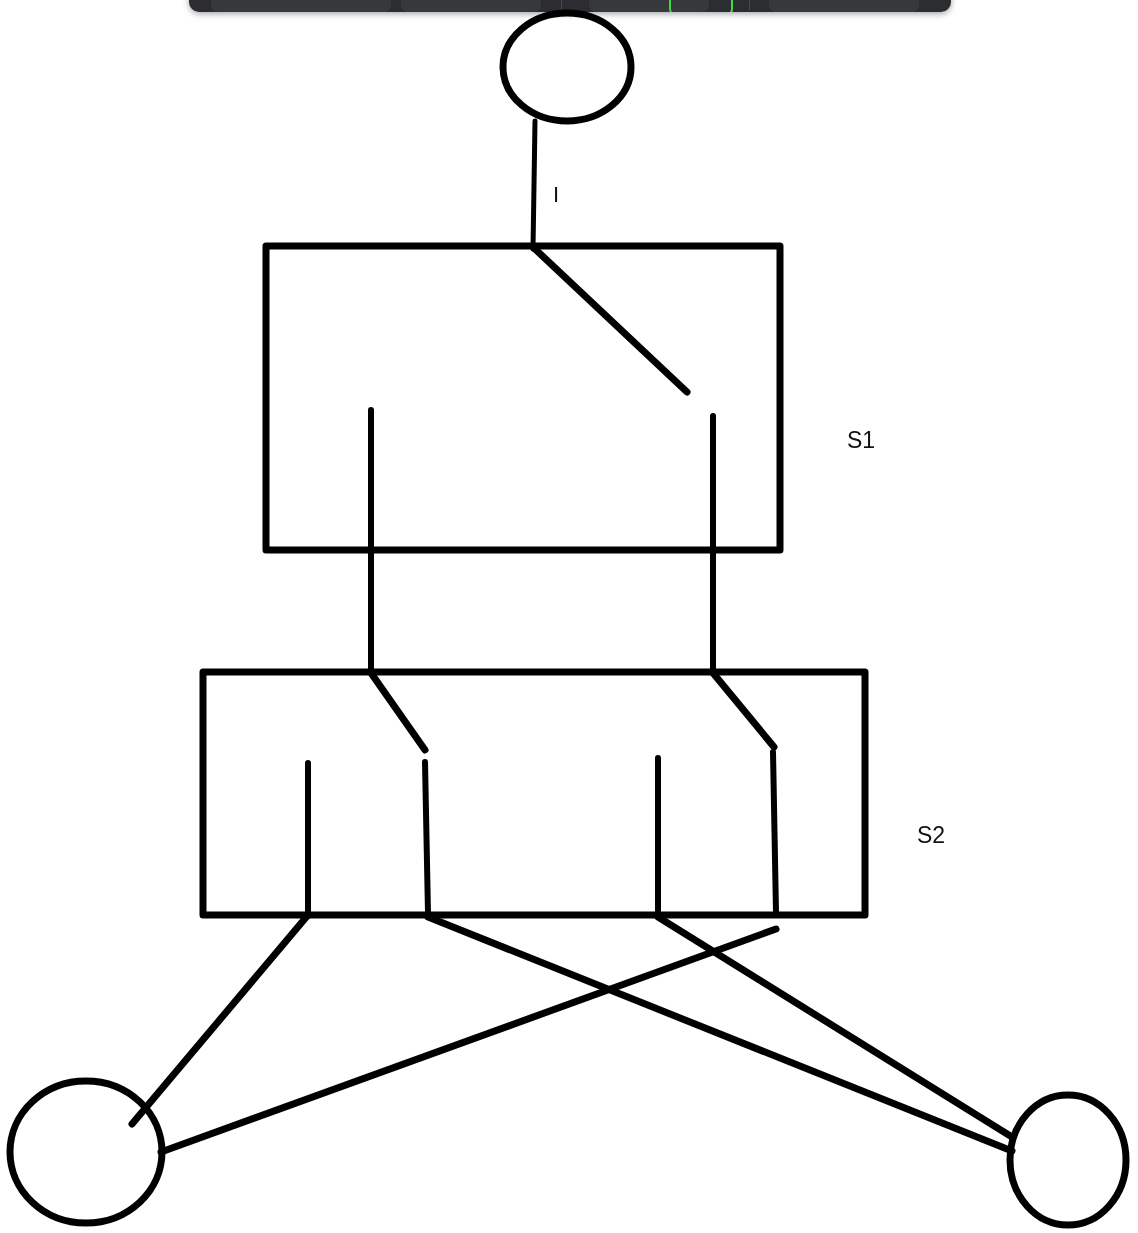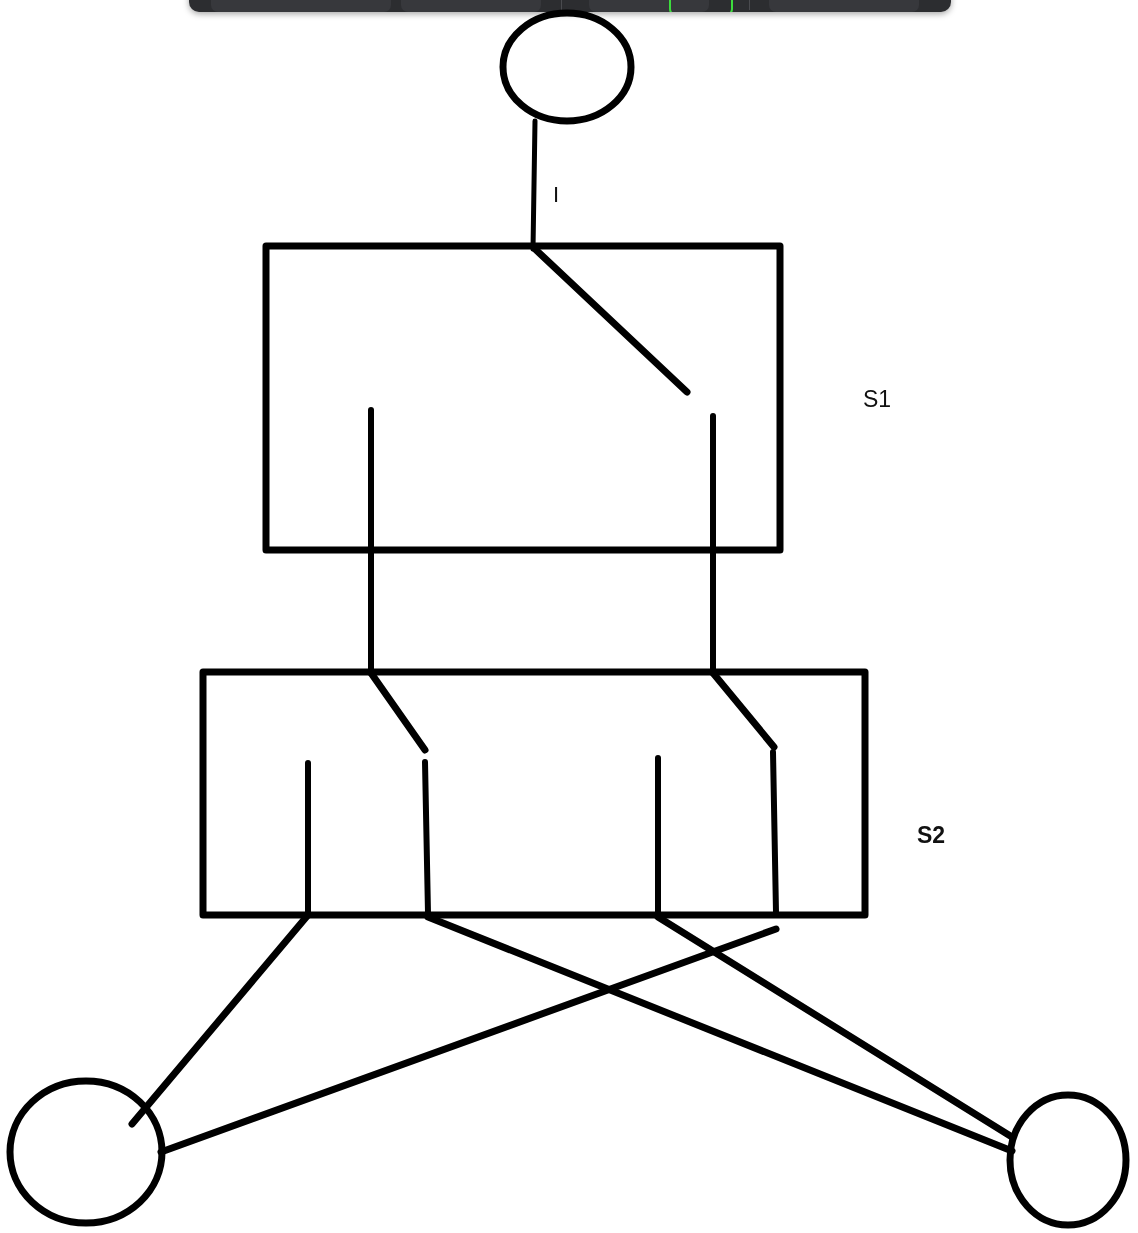--- a/index.html
+++ b/index.html
@@ -60,22 +60,22 @@
     height: 1233px;
   }
   .lbl {
     position: absolute;
     font-family: "Liberation Sans", sans-serif;
     font-size: 23px;
     color: #111111;
     white-space: nowrap;
     user-select: none;
   }
-  #label-s1 { left: 847px; top: 386px; margin-left: 16px; }
-  #label-s2 { left: 917px; top: 822px; font-weight: bold; }
+  #label-s1 { left: 847px; top: 427px; }
+  #label-s2 { left: 917px; top: 822px; }
   #label-i  { left: 553px; top: 182px; font-size: 22px; }
 </style>
 </head>
 <body>
 
 <div id="app">
 
   <div id="toolbar">
     <div class="tb-group" style="left:22px;width:180px;"></div>
     <div class="tb-group" style="left:212px;width:140px;"></div>

